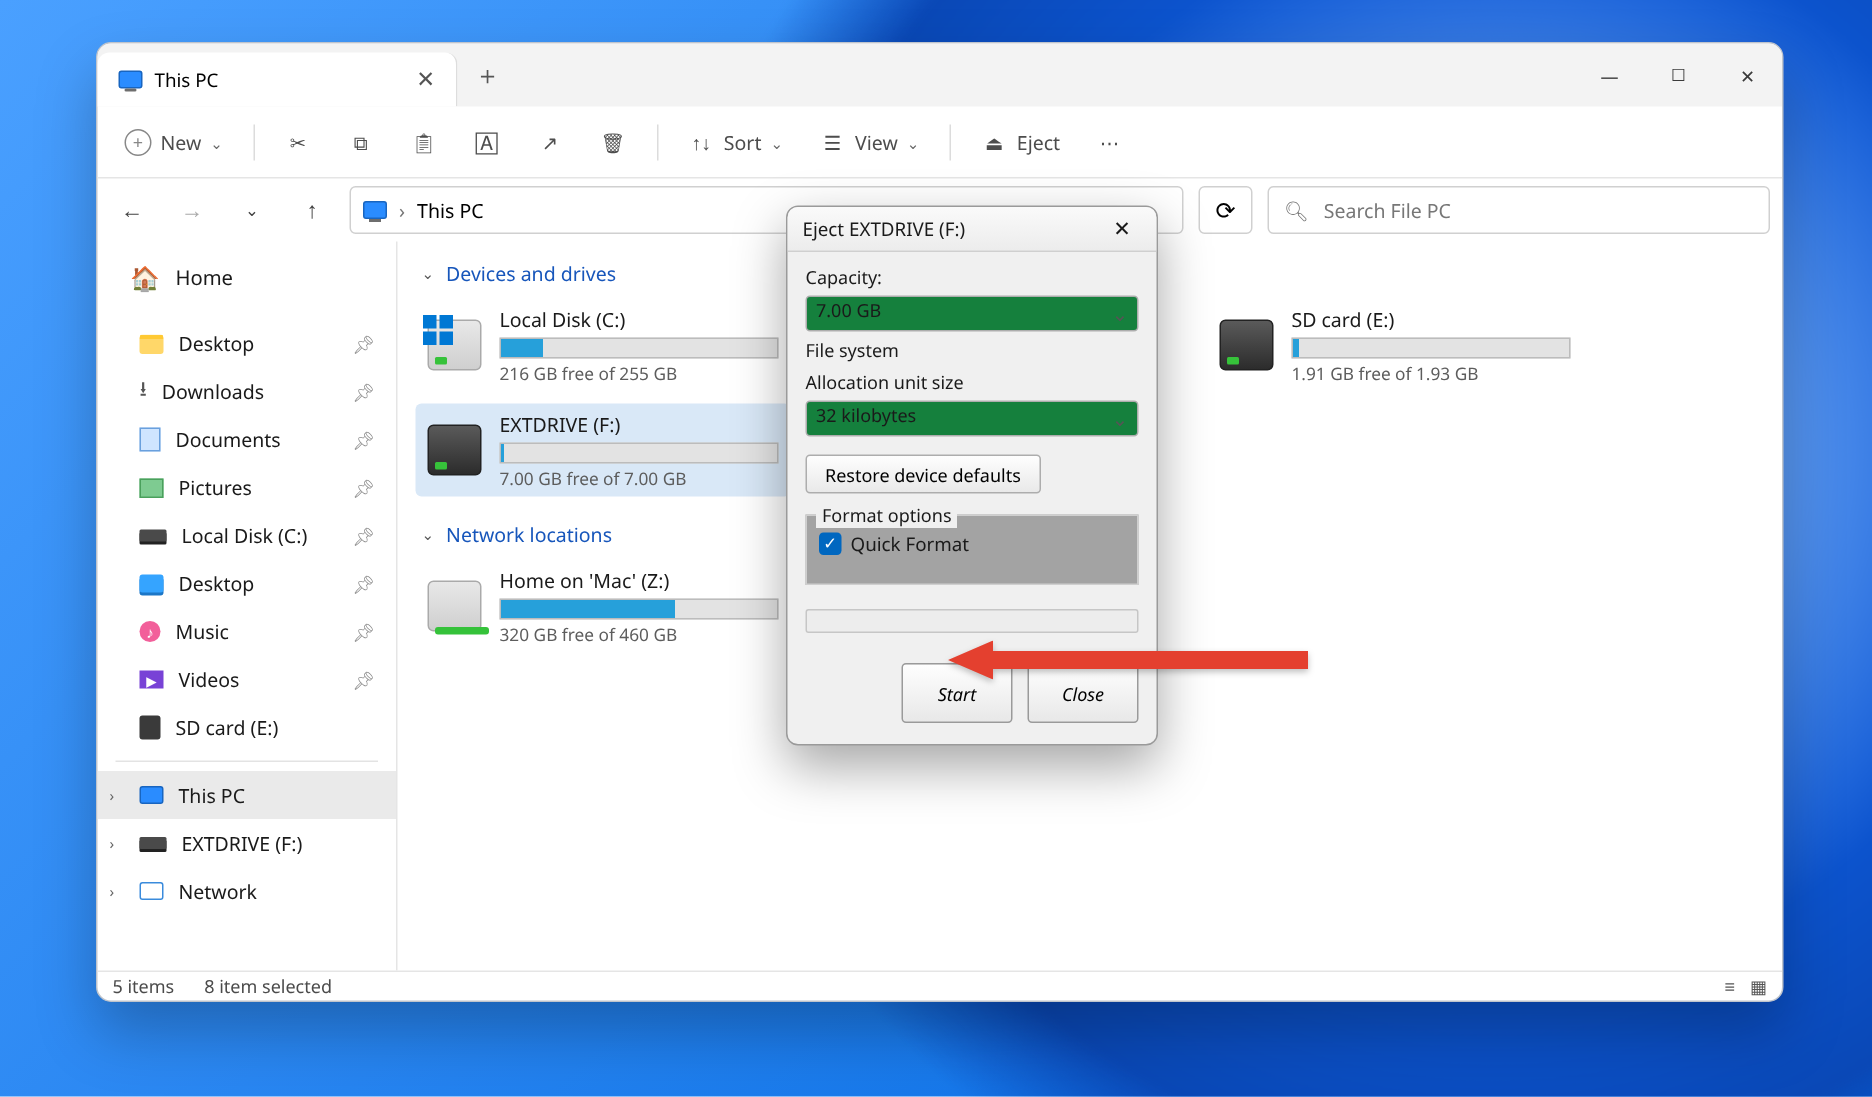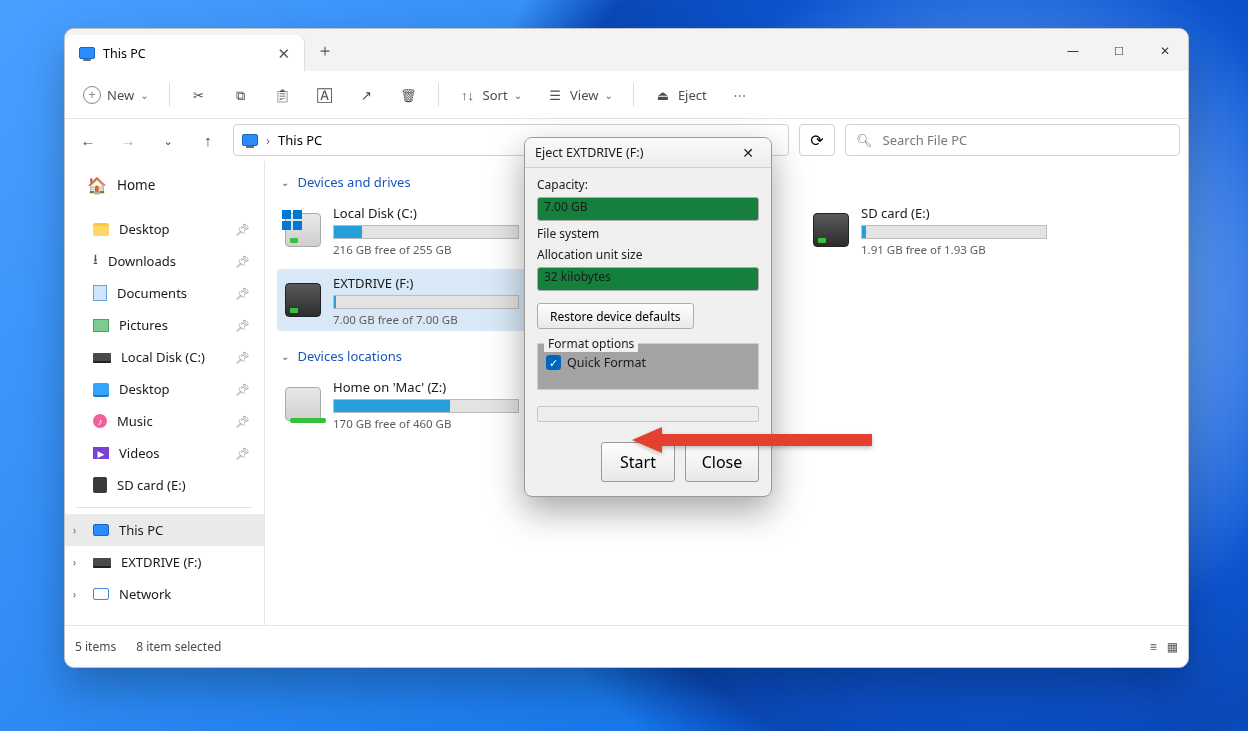--- a/index.html
+++ b/index.html
@@ -82,40 +82,40 @@
     linear-gradient(#0078d4,#0078d4) 11px 0/9px 9px no-repeat,
     linear-gradient(#0078d4,#0078d4) 0 11px/9px 9px no-repeat,
     linear-gradient(#0078d4,#0078d4) 11px 11px/9px 9px no-repeat; }
   .driveinfo { flex:1; }
   .drivename { font-size:13px; color:#1a1a1a; }
   .drivebar { width:186px; height:14px; background:#e3e3e3; border:1px solid #bcbcbc; margin:3px 0; position:relative;}
   .drivebar > i { position:absolute; left:0; top:0; bottom:0; background:#26a0da; }
   .drivefree { font-size:11.5px; color:#5d5d5d;}
 
   
-  .statusbar { height:42px; border-top:1px solid #e5e5e5; display:flex; align-items:center; padding:0 10px; font-size:12px; color:#4b4b4b; gap:20px;}
+  .statusbar { height:20px; border-top:1px solid #e5e5e5; display:flex; align-items:center; padding:0 10px; font-size:12px; color:#4b4b4b; gap:20px;}
   .statusbar .right { margin-left:auto; display:flex; gap:10px; color:#555;}
 
   
   .dialog { position:absolute; left:524px; top:137px; width:248px; background:#f0f0f0; border:1px solid #9a9a9a; border-radius:8px; box-shadow:0 14px 35px rgba(0,0,0,0.35); font-size:12.5px; color:#1a1a1a; overflow:hidden;}
   .dlgtitle { height:30px; padding:0 10px; display:flex; align-items:center; background:linear-gradient(#fafafa,#ececec); border-bottom:1px solid #cfcfcf; }
   .dlgtitle .x { margin-left:auto; width:26px; height:22px; display:flex; align-items:center; justify-content:center; border-radius:4px; font-size:14px;}
   .dlgbody { padding:8px 12px; display:flex; flex-direction:column; gap:4px; }
   .dlabel { font-size:12px; margin-top:0; }
   .combo { height:24px; background:#15803d; border:1px solid #adadad; border-radius:3px; display:flex; padding:0 6px; font-size:12px; position:relative;}
   .combo::after { content:"⌄"; position:absolute; right:6px; top:2px; color:#555; font-size:13px;}
   .dbtn { height:26px; background:linear-gradient(#fefefe,#e9e9e9); border:1px solid #adadad; border-radius:3px; padding:0 12px; font-size:12px; align-self:flex-start; margin:8px 0;}
   .textfield { height:22px; background:#fff; border:1px solid #adadad; padding:0 6px; font-size:12px;}
   .fieldset { border:1px solid #cfcfcf; background:#a3a3a3; padding:10px 8px 18px 8px; margin-top:2px; position:relative;}
   .fieldset .legend { position:absolute; top:-9px; left:6px; background:#f0f0f0; padding:0 4px; font-size:12px;}
   .chk { display:flex; align-items:center; gap:6px; font-size:12.5px;}
   .chkbox { width:15px; height:15px; background:#0067c0; border-radius:3px; display:flex; align-items:center; justify-content:center; color:#fff; font-size:11px; line-height:1;}
   .progress { height:16px; margin-top:12px; background:#ededed; border:1px solid #c6c6c6; border-radius:2px;}
   .dlgbtnrow { display:flex; gap:10px; justify-content:flex-end; padding:12px 12px 14px 12px;}
-  .dlgbtnrow button { width:74px; height:40px; background:linear-gradient(#fefefe,#e8e8e8); border:1px solid #9a9a9a; border-radius:3px; font-size:16px;}
+  .dlgbtnrow button { width:74px; height:40px; background:linear-gradient(#fefefe,#e8e8e8); border:1px solid #9a9a9a; border-radius:3px; font-size:12px;font-style:italic;}
 
   
   .arrow-annot { position:absolute; left:632px; top:427px; width:240px; height:26px; pointer-events:none; filter:drop-shadow(0 2px 2px rgba(0,0,0,.25)); }
 
   svg { display:block; }
 </style>
 </head>
 <body>
 
 <div class="wallpaper-swirl"></div>
@@ -314,31 +314,31 @@
             <div class="drivebar">
                 <i style="width:1%"></i>
               </div>
             <div class="drivefree">7.00 GB free of 7.00 GB</div>
           </div>
         </div>
       </div>
 
       <div class="groupheader">
         <span class="chev">⌄</span>
-        <span>Devices locations</span>
+        <span>Network locations</span>
       </div>
       <div class="drivegrid">
         <div class="driveitem">
           <div class="driveimg net"></div>
           <div class="driveinfo">
             <div class="drivename">Home on 'Mac' (Z:)</div>
             <div class="drivebar">
                 <i style="width:63%"></i>
               </div>
-            <div class="drivefree">170 GB free of 460 GB</div>
+            <div class="drivefree">320 GB free of 460 GB</div>
           </div>
         </div>
       </div>
 
     </div>
   </div>
 
   <div class="statusbar">
     <span>5 items</span>
     <span>8 item selected</span>

